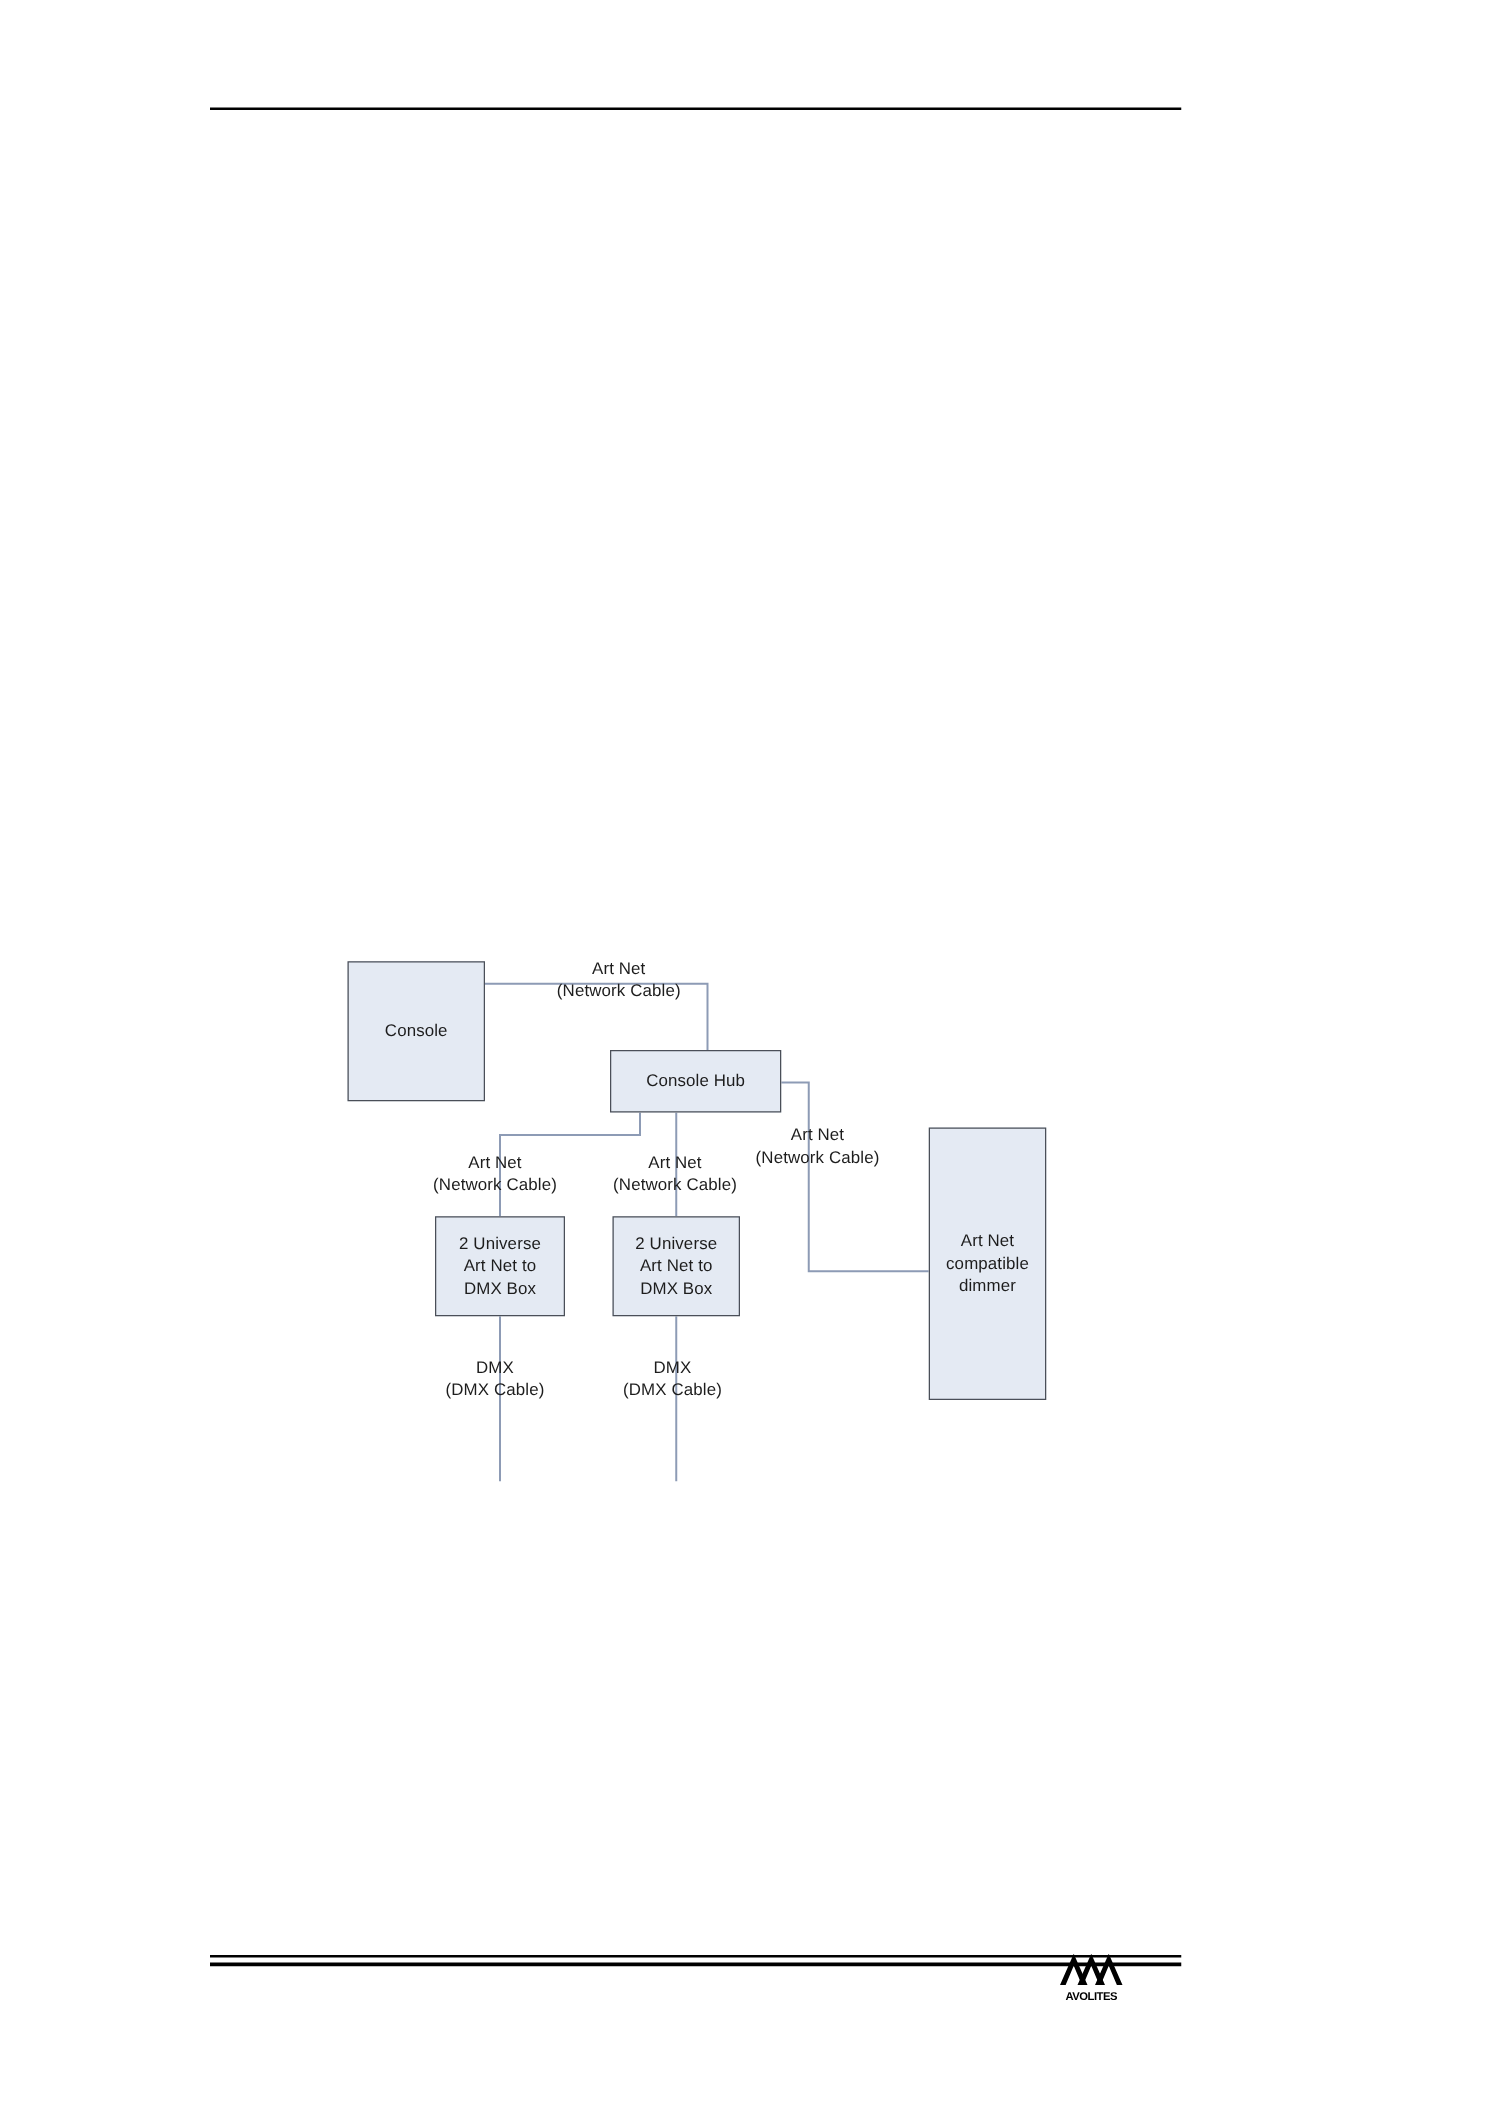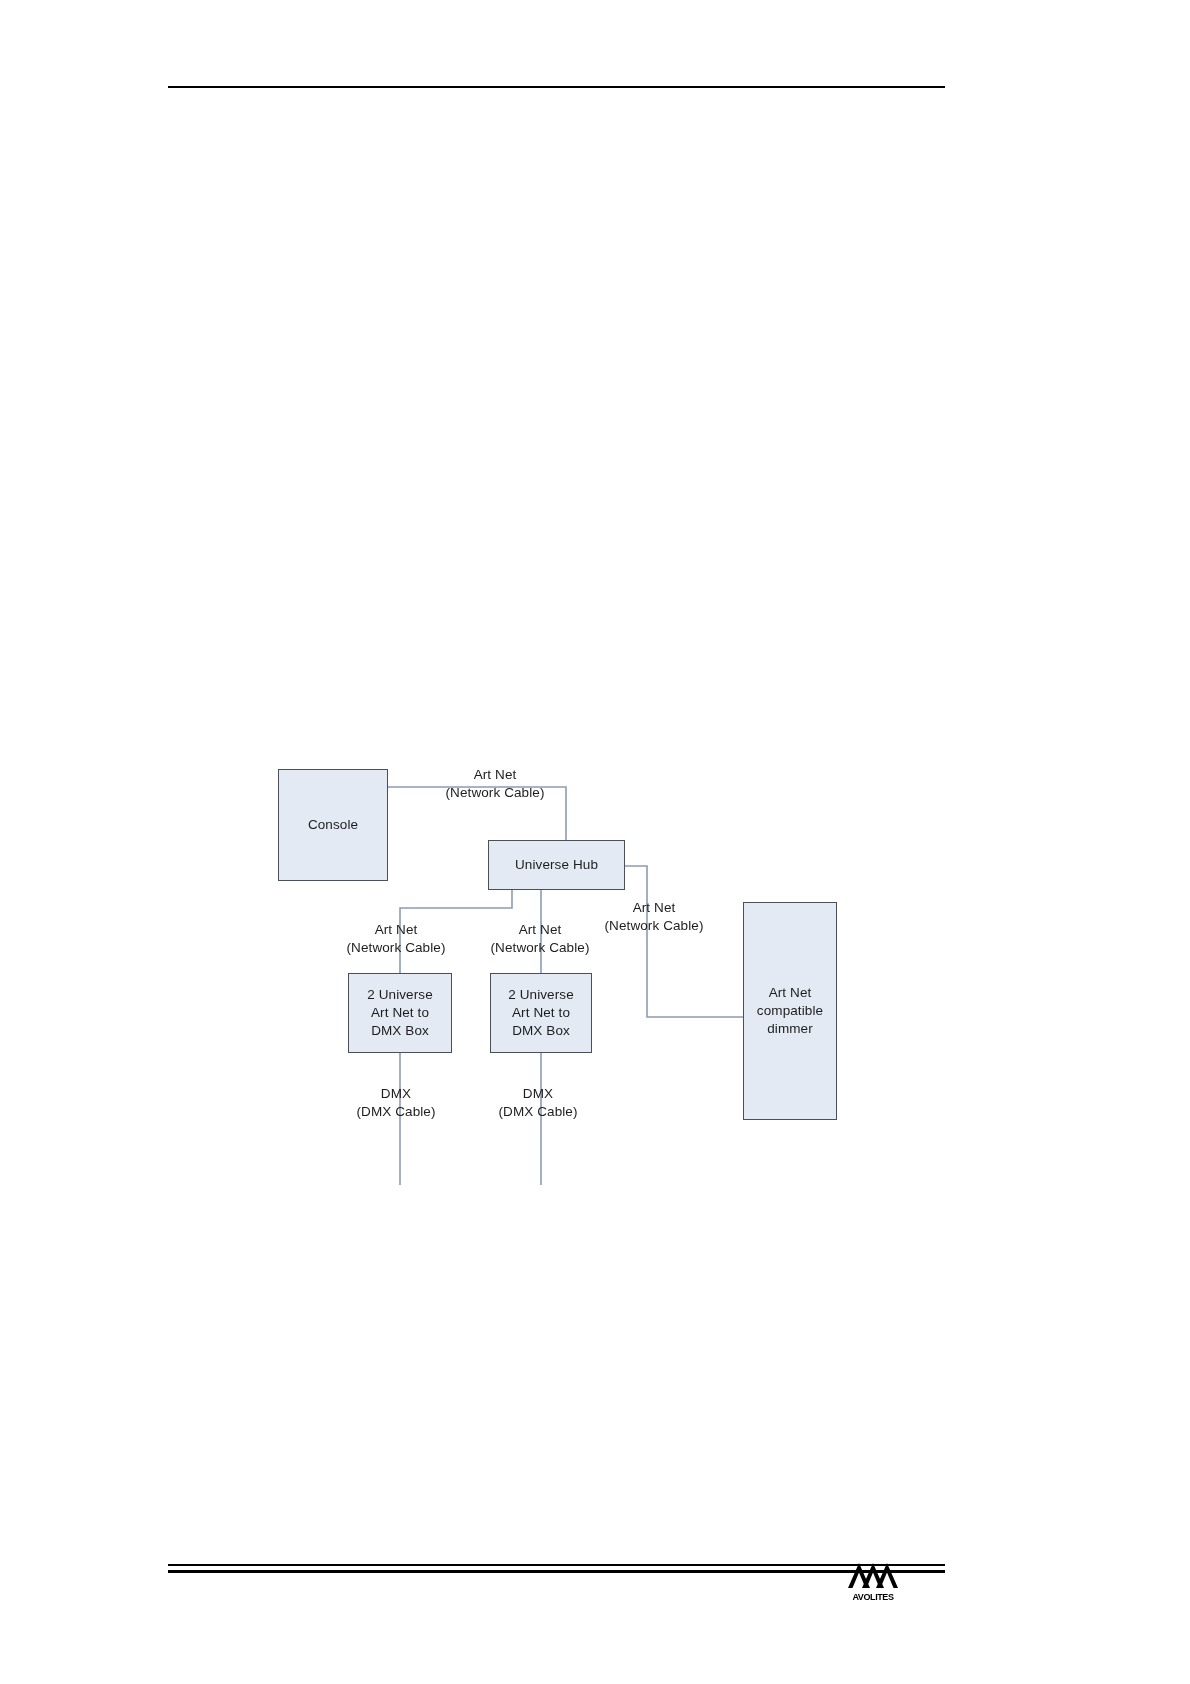--- a/index.html
+++ b/index.html
@@ -131,21 +131,21 @@
 
         <path d="M541 1053 V 1185"></path>
       </g>
     </svg>
 
     <div class="node" id="node-console">
       <span class="txt">Console</span>
     </div>
 
     <div class="node" id="node-hub">
-      <span class="txt">Universe Hub</span>
+      <span class="txt">Console Hub</span>
     </div>
 
     <div class="node" id="node-dmxbox-1">
       <span class="txt">2 Universe
 Art Net to
 DMX Box</span>
     </div>
 
     <div class="node" id="node-dmxbox-2">
       <span class="txt">2 Universe

